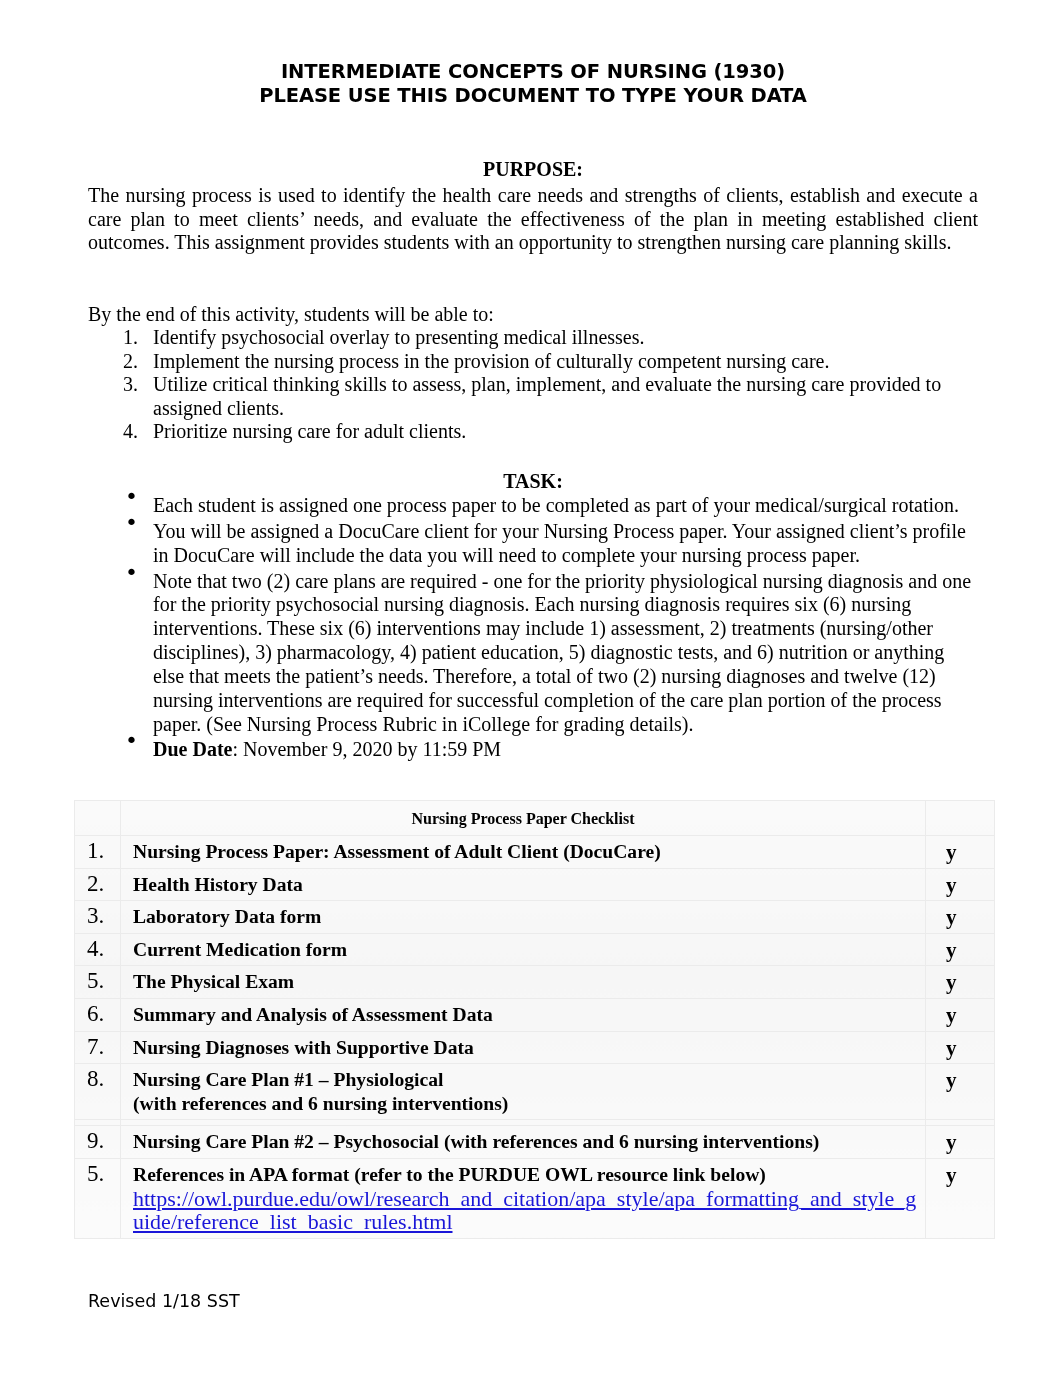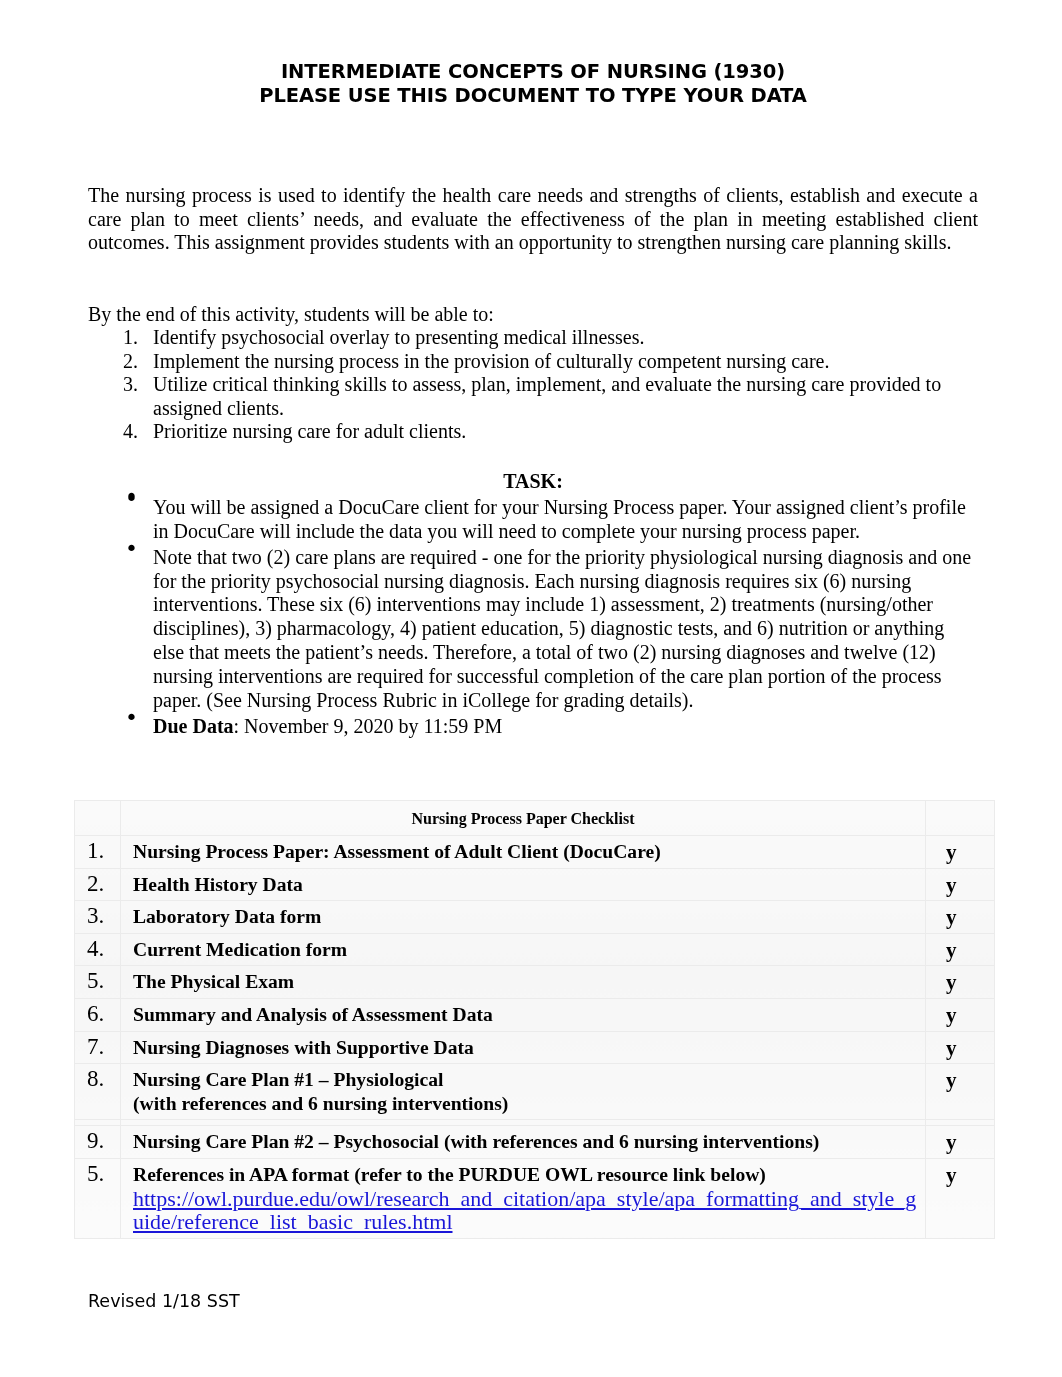--- a/index.html
+++ b/index.html
@@ -217,20 +217,21 @@
 </head>
 <body>
 
 <div class="page">
 
   <div class="title-block">
     <span class="title-line">INTERMEDIATE CONCEPTS OF NURSING (1930)</span>
     <span class="title-line">PLEASE USE THIS DOCUMENT TO TYPE YOUR DATA</span>
   </div>
 
+  <div class="centered-heading" id="purpose-heading">PURPOSE:</div>
 
   <div id="purpose-paragraph" class="body-text">The nursing process is used to identify the health care needs and strengths of clients, establish and execute a care plan to meet clients’ needs, and evaluate the effectiveness of the plan in meeting established client outcomes. This assignment provides students with an opportunity to strengthen nursing care planning skills.</div>
 
   <div id="objectives-intro" class="body-text">By the end of this activity, students will be able to:</div>
 
   <ol id="objectives-list">
     <li>
       <span class="num">1.</span>
       <span>Identify psychosocial overlay to presenting medical illnesses.</span>
     </li>
@@ -246,32 +247,33 @@
       <span class="num">4.</span>
       <span>Prioritize nursing care for adult clients.</span>
     </li>
   </ol>
 
   <div class="centered-heading" id="task-heading">TASK:</div>
 
   <ul id="task-list">
     <li>
       <span class="bullet">•</span>
+      <span>Each student is assigned one process paper to be completed as part of your medical/surgical rotation.</span>
     </li>
     <li>
       <span class="bullet">•</span>
       <span>You will be assigned a DocuCare client for your Nursing Process paper. Your assigned client’s profile in DocuCare will include the data you will need to complete your nursing process paper.</span>
     </li>
     <li>
       <span class="bullet">•</span>
       <span>Note that two (2) care plans are required - one for the priority physiological nursing diagnosis and one for the priority psychosocial nursing diagnosis.  Each nursing diagnosis requires six (6) nursing interventions. These six (6) interventions may include 1) assessment, 2) treatments (nursing/other disciplines), 3) pharmacology, 4) patient education, 5) diagnostic tests, and 6) nutrition or anything else that meets the patient’s needs. Therefore, a total of two (2) nursing diagnoses and twelve (12) nursing interventions are required for successful completion of the care plan portion of the process paper. (See Nursing Process Rubric in iCollege for grading details).</span>
     </li>
     <li>
       <span class="bullet">•</span>
-      <span class="bold">Due Data</span><span>: November 9, 2020 by 11:59 PM</span>
+      <span class="bold">Due Date</span><span>: November 9, 2020 by 11:59 PM</span>
     </li>
   </ul>
 
   <div id="checklist-table-wrap">
     <table class="checklist">
       <colgroup>
         <col class="col-num">
           <col class="col-item">
           <col class="col-chk">
       </colgroup>

